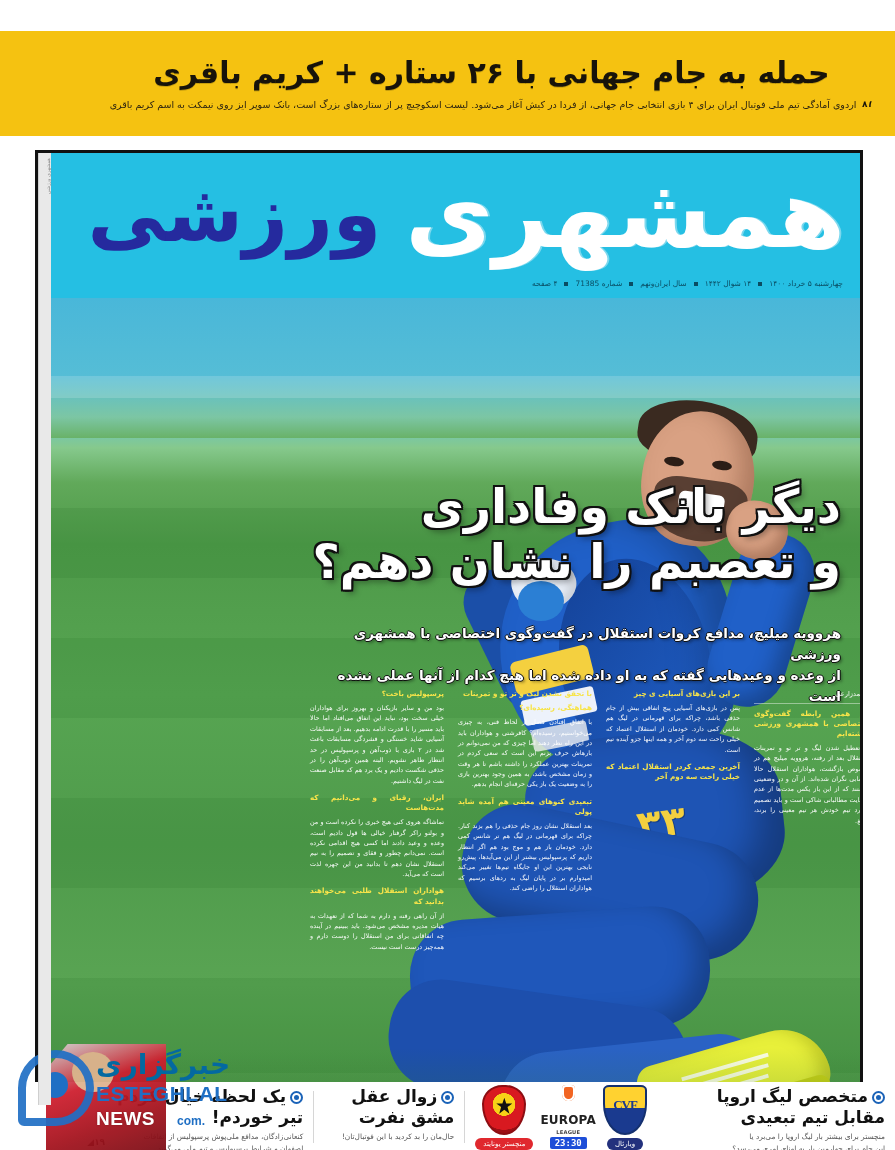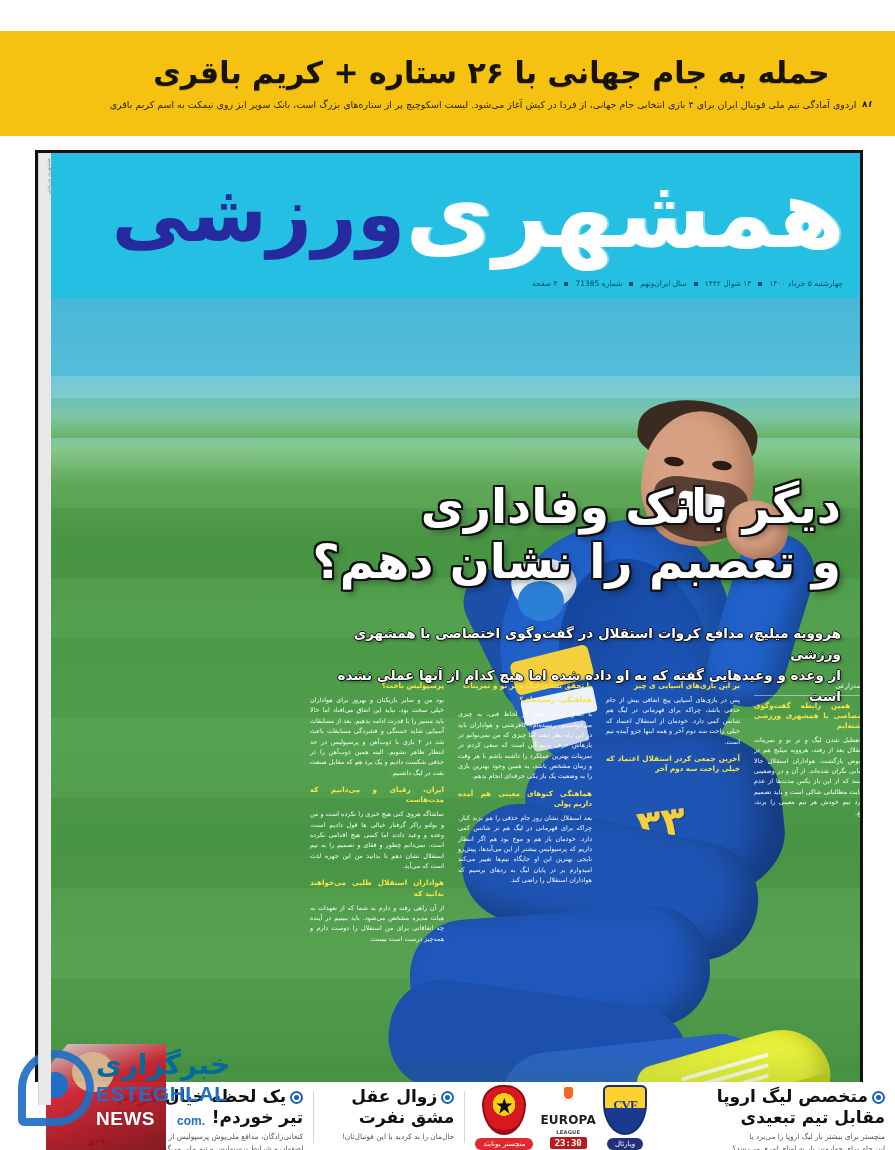--- a/index.html
+++ b/index.html
@@ -63,21 +63,21 @@
     direction:rtl;
   }
   .logo-main{
     font-size:96px;font-weight:bold;color:#ffffff;line-height:1;
     letter-spacing:-6px;
     font-family:"DejaVu Sans","Liberation Sans",sans-serif;
     text-shadow:2px 0 0 rgba(255,255,255,.4);
   }
   .logo-sub{
     font-size:78px;font-weight:bold;color:#252a9e;line-height:1;
-    letter-spacing:-5px;margin-right:0;
+    letter-spacing:-5px;margin-right:24px;
   }
   .dateline{
     position:absolute;right:20px;bottom:10px;
     direction:rtl;color:#0a4d63;font-size:7.5px;
     display:flex;gap:7px;align-items:center;white-space:nowrap;
   }
   .dateline .sep{display:inline-block;width:4px;height:4px;background:#0a4d63;}
 
   
   .hero{
@@ -225,21 +225,21 @@
     text-shadow:-1px 0 0 #111,1px 0 0 #111,0 -1px 0 #111,0 1px 0 #111,2px 2px 3px rgba(0,0,0,.4);
   }
   .deck .ln{display:block;}
 
   
   .cols{
     position:absolute;left:12px;top:383px;width:813px;height:330px;
     direction:rtl;display:flex;gap:0;pointer-events:none;
   }
   .col{
-    width:148px;padding:0 7px;box-sizing:border-box;
+    width:148px;padding:8px 7px;box-sizing:border-box;
     color:#ffffff;font-size:6.4px;line-height:1.62;text-align:justify;
   }
   .col.far{width:128px;}
   .col p{margin:0 0 7px 0;opacity:.97;}
   .subhead{
     display:block;font-weight:bold;font-size:7.2px;color:#f7e44a;
     margin:0 0 4px 0;line-height:1.4;
   }
   .byline{
     display:block;font-size:6.6px;color:#ffffff;opacity:.95;margin-bottom:5px;
@@ -303,21 +303,21 @@
   .mid-col{display:flex;flex-direction:column;align-items:center;gap:2px;}
   .uel-logo{width:26px;height:26px;position:relative;}
   .uel-cup{
     width:13px;height:16px;margin:0 auto;
     background:#f26522;border-radius:4px 4px 44% 44%;
     box-shadow:0 0 0 2px #fff inset;
   }
   .uel-txt{font-size:12px;font-weight:bold;color:#222;letter-spacing:.2px;}
   .uel-txt2{font-size:5.2px;font-weight:bold;color:#444;letter-spacing:.2px;}
   .kickoff{
-    background:#b91c1c;color:#fff;font-size:9px;font-weight:bold;
+    background:#1d4ed8;color:#fff;font-size:9px;font-weight:bold;
     padding:1px 5px;border-radius:2px;font-family:"DejaVu Sans Mono",monospace;
   }
   .team-tag{
     font-size:7px;color:#fff;padding:2px 8px;border-radius:9px;
     white-space:nowrap;margin-top:3px;direction:rtl;
   }
   .tag-mu{background:#e0282e;}
   .tag-vil{background:#23317d;}
   .team-col{display:flex;flex-direction:column;align-items:center;}
 
@@ -467,21 +467,21 @@
         <div class="col" style="order:2;">
           <span class="subhead">بر این بازی‌های آسیایی ی چیز</span>
           <p>پس در بازی‌های آسیایی پیچ اتفاقی بیش از جام حذفی باشد، چراکه برای قهرمانی در لیگ هم شانس کمی دارد. خودمان از استقلال اعتماد که خیلی راحت سه دوم آخر و همه اینها جزو آینده تیم است.</p>
           <span class="subhead">آخرین جمعی کردر استقلال اعتماد که خیلی راحت سه دوم آخر</span>
         </div>
 
         <div class="col" style="order:3;">
           <span class="subhead">با تحقق نشدن لیگ و تر تو و تمرینات</span>
           <span class="subhead">هماهنگی، رسیده‌ای؟</span>
           <p>با اتفاق افتادن فصل از لحاظ فنی، به چیزی می‌خواستیم، رسیده‌ام؟ کافرشتی و هواداران باید در این راه نظر دهند اما چیزی که من نمی‌توانم در بارهاش حرف بزنم این است که سعی کردم در تمرینات بهترین عملکرد را داشته باشم تا هر وقت و زمان مشخص باشد، به همین وجود بهترین بازی را به وضعیت یک باز یکی حرفه‌ای انجام بدهم.</p>
-          <span class="subhead">هماهنگی کنوهای معینی هم آمده داریم پولی</span>
+          <span class="subhead">تبعیدی کنوهای معینی هم آمده شاید پولی</span>
           <p>بعد استقلال نشان روز جام حذفی را هم بزند کنار. چراکه برای قهرمانی در لیگ هم تر شانس کمی دارد. خودمان باز هم و موج بود هم اگر انتظار داریم که پرسپولیس بیشتر از این می‌آیدها، پیش‌رو نایجی بهترین این او جایگاه تیم‌ها تغییر می‌کند امیدوارم بر در پایان لیگ به ردهای برسیم که هواداران استقلال را راضی کند.</p>
         </div>
 
         <div class="col" style="order:4;">
           <span class="subhead">پرسپولیس باخت؟</span>
           <p>بود من و سایر بازیکنان و بهروز برای هواداران خیلی سخت بود، نباید این اتفاق می‌افتاد اما حالا باید مسیر را با قدرت ادامه بدهیم. بعد از مسابقات آسیایی شاید خستگی و فشردگی مسابقات باعث شد در ۲ بازی با ذوب‌آهن و پرسپولیس در حد انتظار ظاهر نشویم. البته همین ذوب‌آهن را در حذفی شکست دادیم و یک برد هم که مقابل صنعت نفت در لیگ داشتیم.</p>
           <span class="subhead">ایران، رقبای و می‌دانیم که مدت‌هاست</span>
           <p>تماشاگه هروی کنی هیچ خبری را نکرده است و من و بولتو راکر گرفتار خیالی ها قول دادیم است، وعده و وعید دادند اما کسی هیچ اقدامی نکرده است. نمی‌دانم چطور و فقای و تصمیم را به نیم استقلال نشان دهم تا بدانید من این جهره لذت است که می‌آید.</p>
           <span class="subhead">هواداران استقلال طلبی می‌خواهند بدانید که</span>
           <p>از آن راهی رفته و دارم به شما که از تعهدات به هیات مدیره مشخص می‌شود. باید ببینیم در آینده چه اتفاقاتی برای من استقلال را دوست دارم و همه‌چیز درست است نیست.</p>

